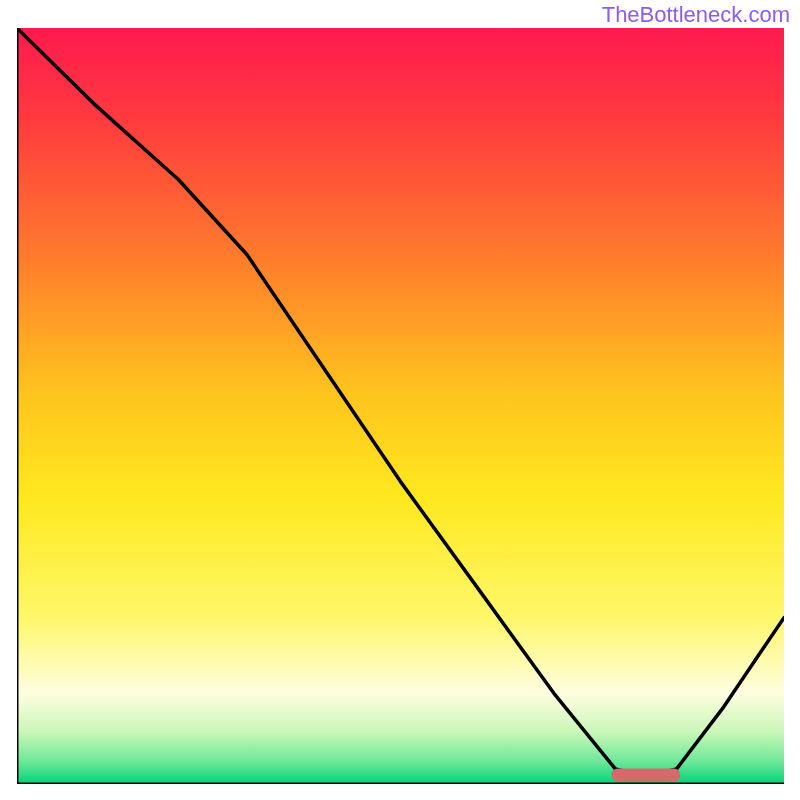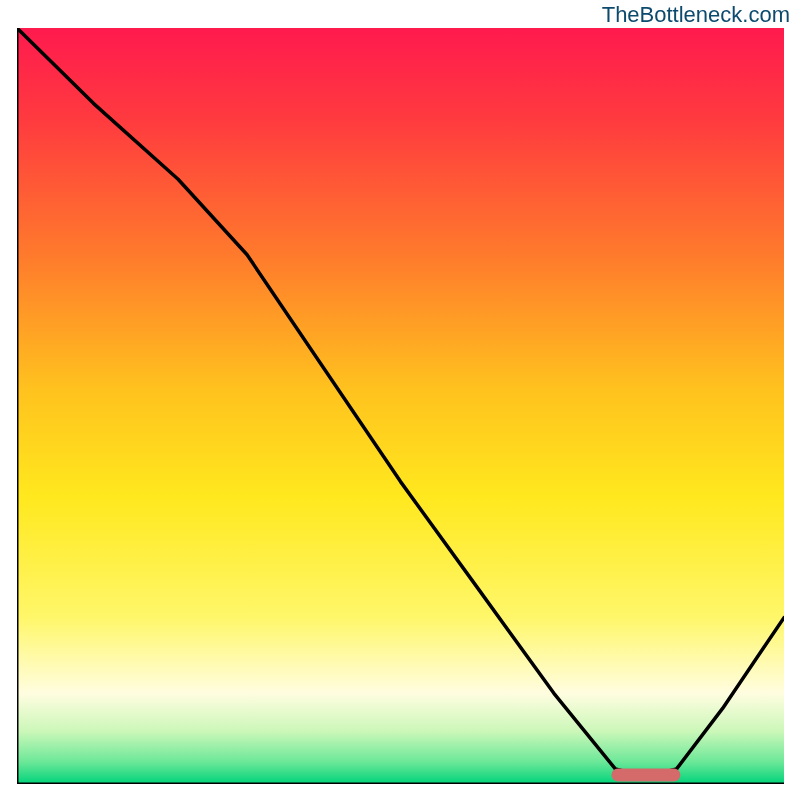--- a/index.html
+++ b/index.html
@@ -13,21 +13,21 @@
   }
   .chart-wrap {
     position: relative;
     width: 800px;
     height: 800px;
   }
   .watermark {
     position: absolute;
     top: 2px;
     right: 10px;
-    color: #0c4a6e;
+    color: #8b5cf6;
     font-size: 22px;
     font-weight: 400;
     z-index: 10;
     user-select: none;
   }
   .plot-area {
     position: absolute;
     left: 17px;
     top: 28px;
     width: 767px;

